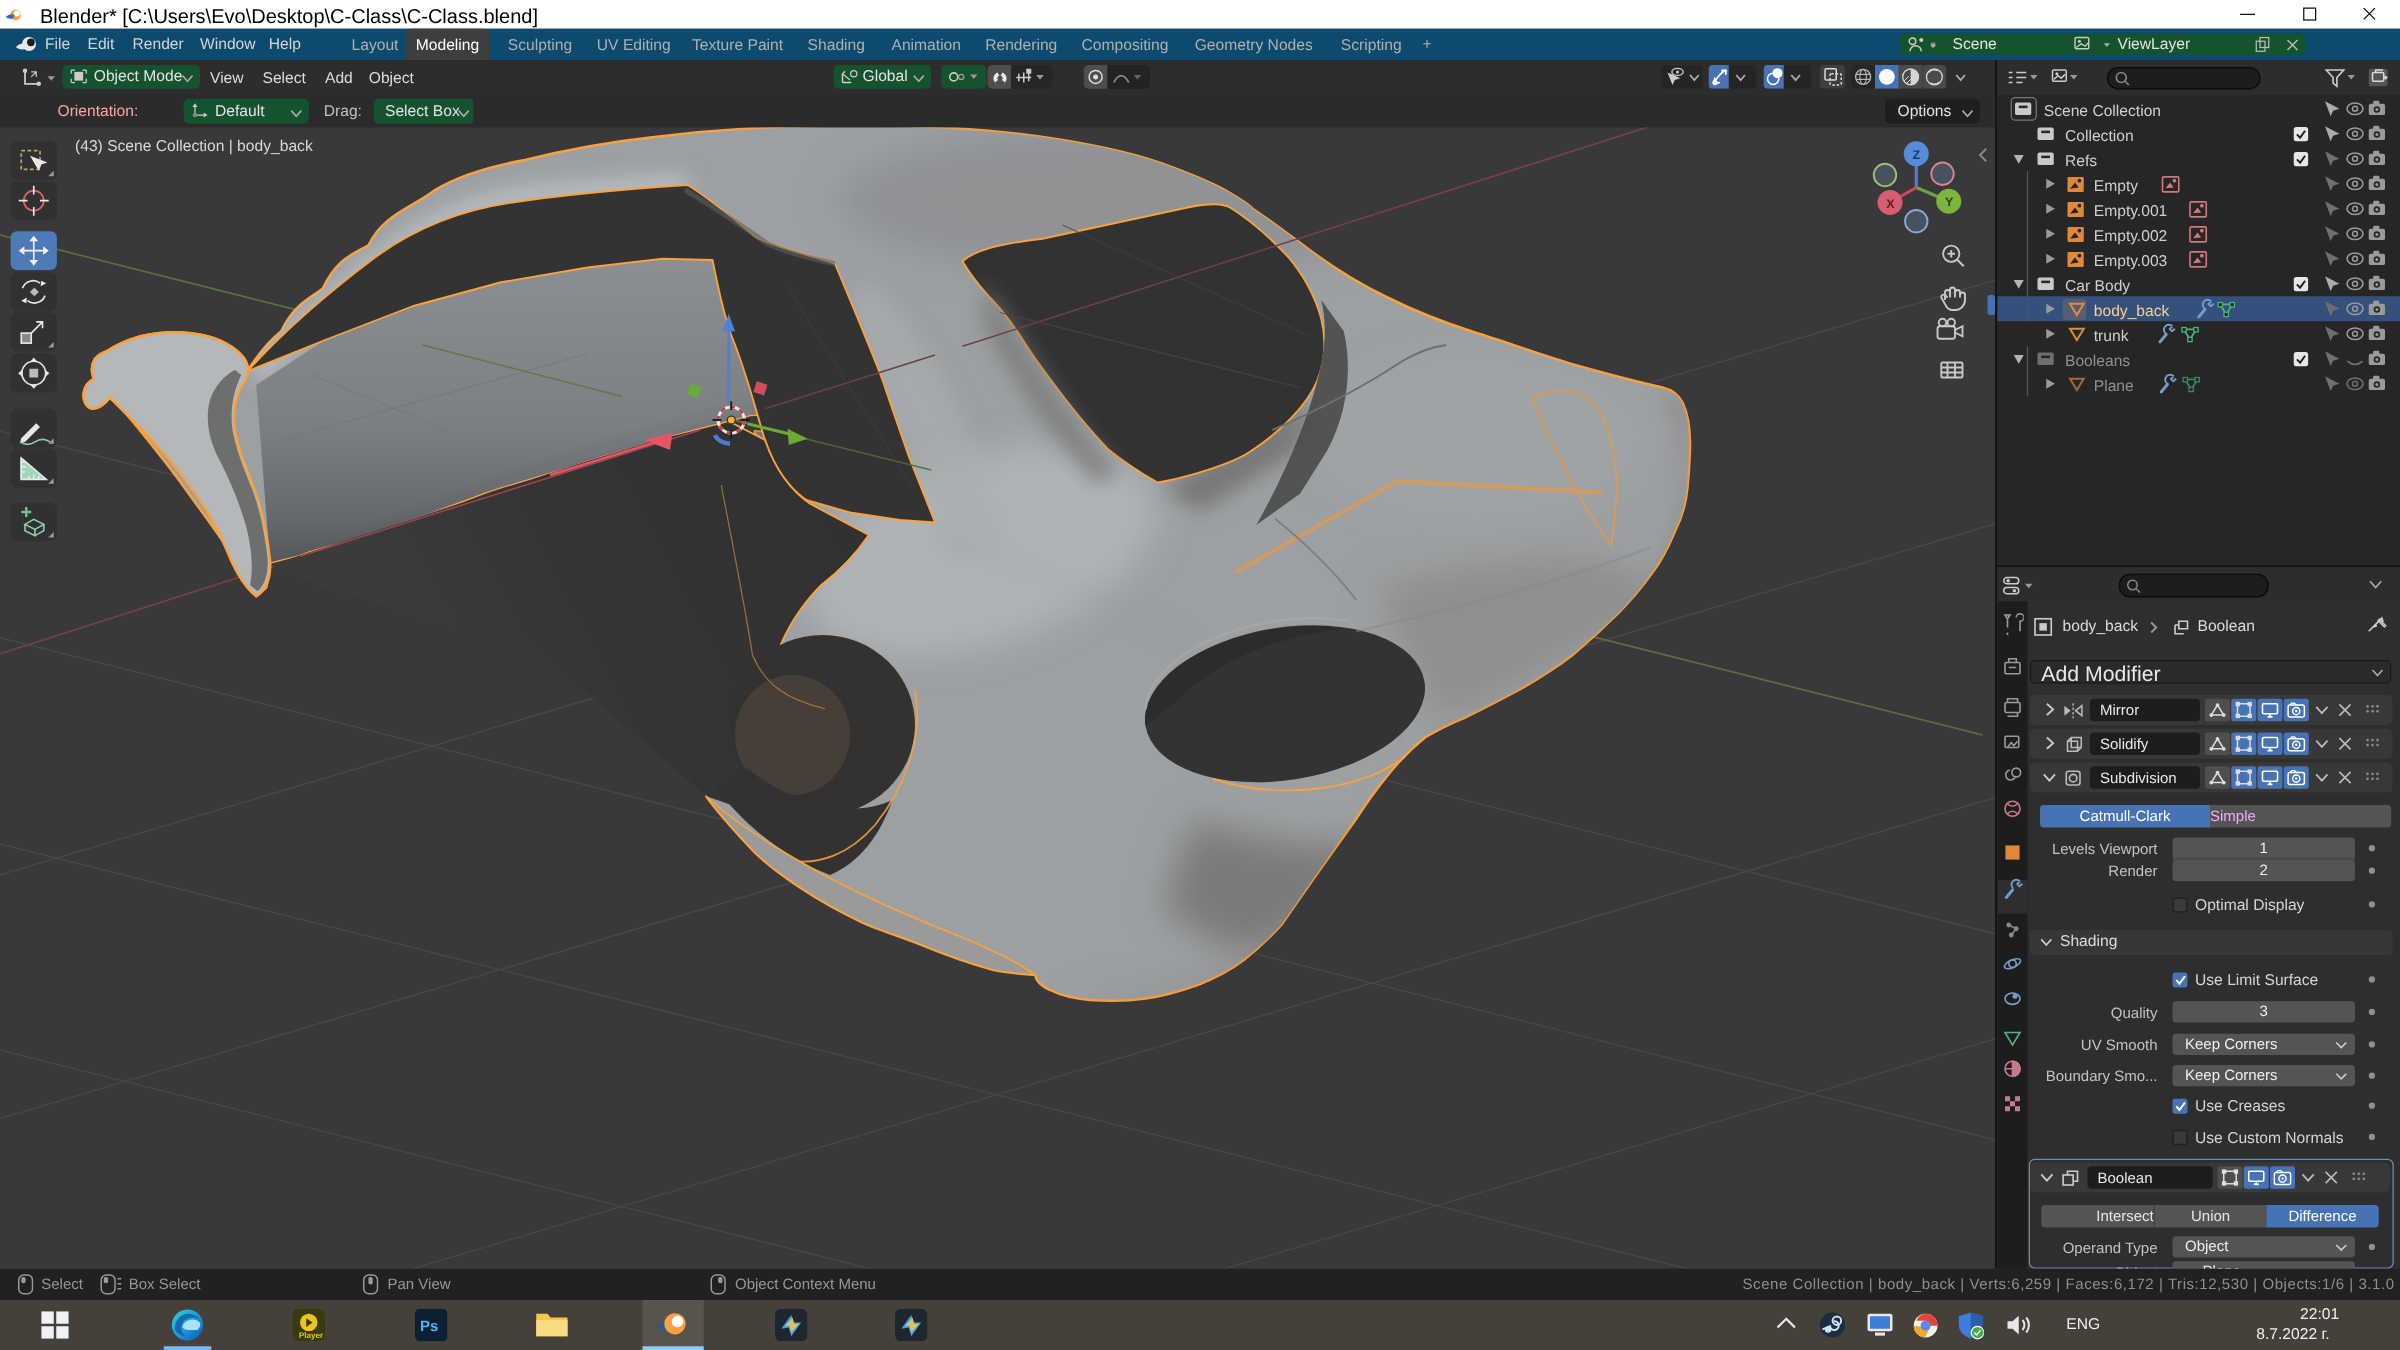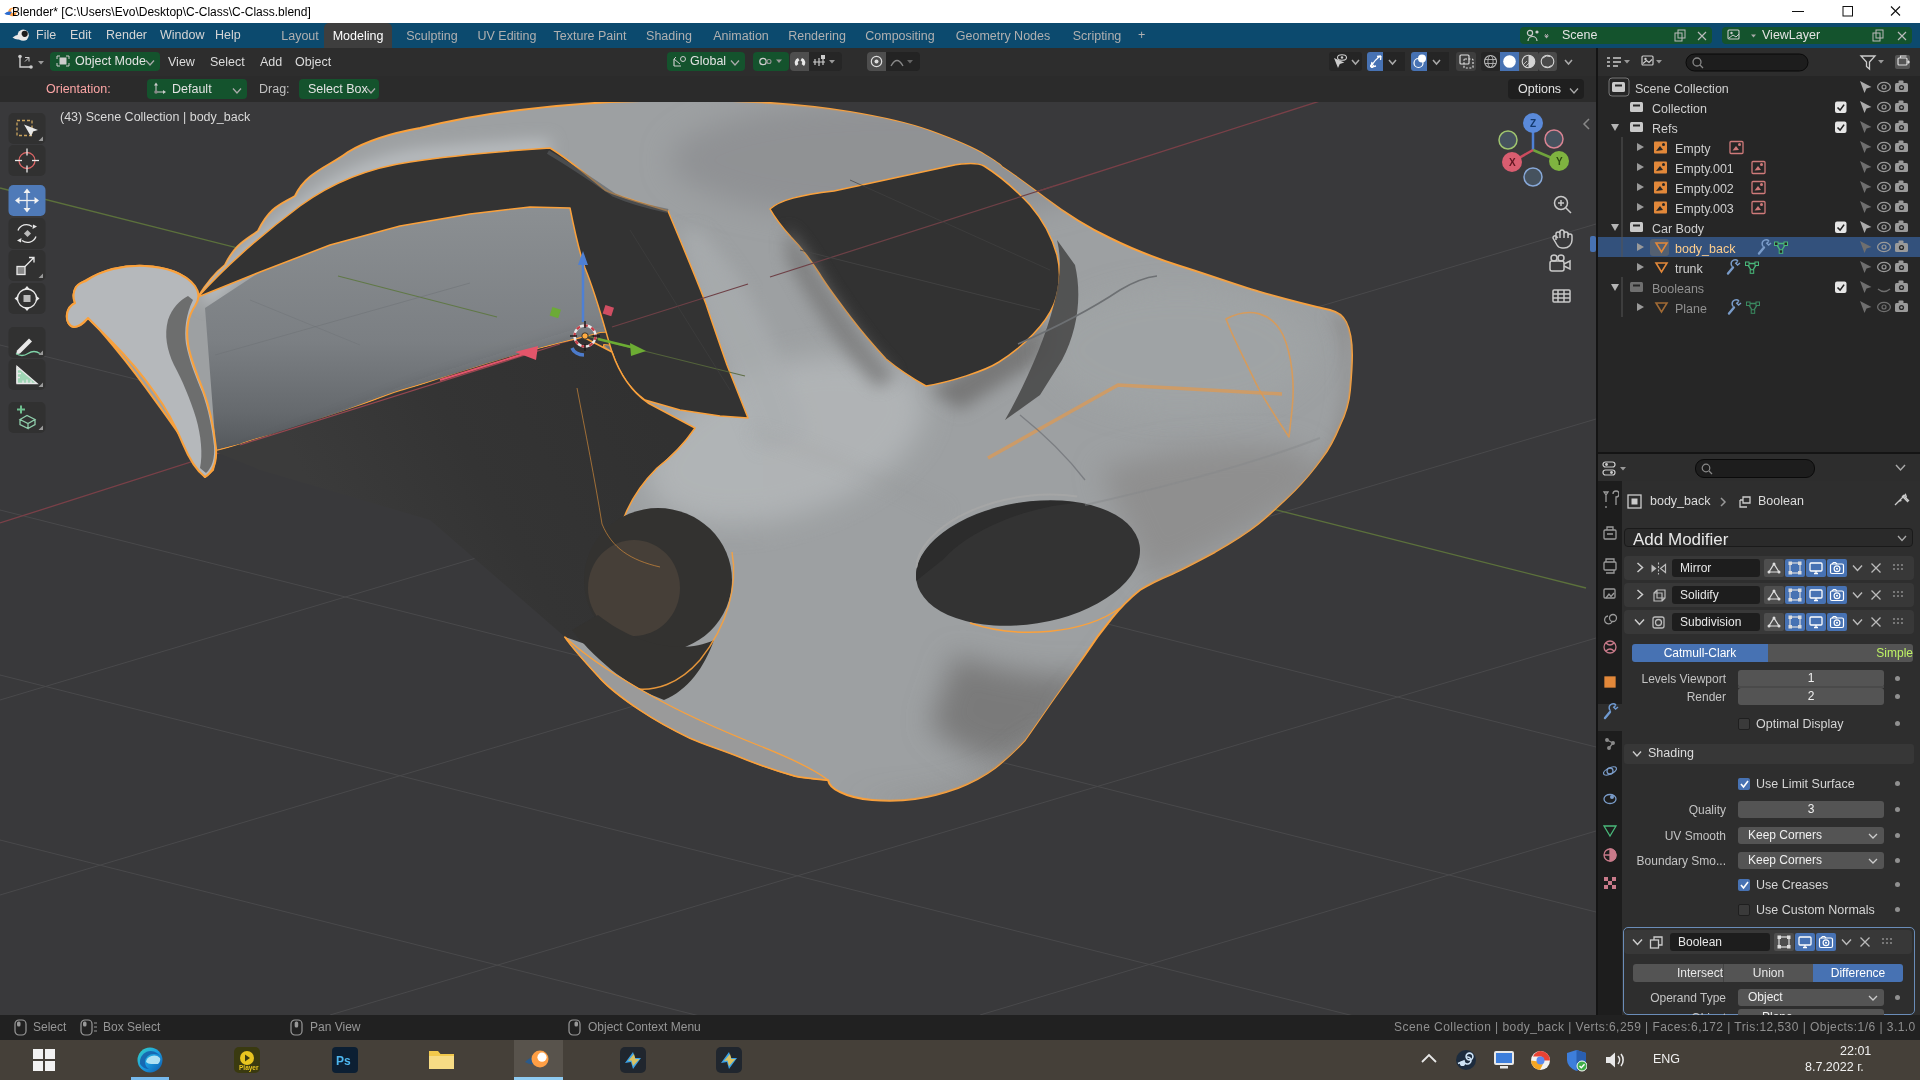--- a/index.html
+++ b/index.html
@@ -18,21 +18,21 @@
 #props{position:absolute;left:1598px;top:454px;width:322px;height:561px;background:#2e2e2e;color:#c6c6c6;font-size:12.5px;overflow:hidden}
 .orow{position:absolute;left:0;width:386px;height:20px;line-height:20px}
 </style></head>
 <body>
 <div id="titlebar">
  <svg class="abs" style="left:4px;top:5px" width="14" height="14" viewBox="0 0 17 17">
   <circle cx="10.2" cy="8.4" r="5.2" fill="#ff9f45"></circle>
       <circle cx="11.6" cy="7.1" r="2.9" fill="#fff"></circle>
   <path d="M0.5,10.5 Q5,6.3 9.5,8.6 L7.5,11.8 Q3.8,12.8 0.5,10.5Z" fill="#2a6bd0"></path>
  </svg>
- <span class="abs" style="left:12px;top:5px;font-size:12px">Blender* [C:\Users\Evo\Desktop\C-Class\C-Class.blend]</span>
+ <span class="abs" style="left:32px;top:5px;font-size:16px">Blender* [C:\Users\Evo\Desktop\C-Class\C-Class.blend]</span>
  <svg class="abs" style="left:1776px;top:0" width="144" height="23" viewBox="0 0 144 23">
   <line x1="16" y1="11.5" x2="28" y2="11.5" stroke="#111" stroke-width="1"></line>
   <rect x="67" y="6.5" width="9.5" height="9.5" fill="none" stroke="#111" stroke-width="1"></rect>
   <path d="M115,6.5 L124,15.5 M124,6.5 L115,15.5" stroke="#111" stroke-width="1.1"></path>
  </svg>
 </div>
 <div id="topbar">
  <svg class="abs" style="left:12px;top:3px" width="19" height="19" viewBox="0 0 19 19">
   <circle cx="11.2" cy="9.2" r="5.6" fill="#e8e8e8"></circle>
       <circle cx="12.7" cy="7.8" r="3.1" fill="#1c1c1c"></circle>
@@ -65,21 +65,21 @@
       <path d="M20,6 l3,3 m0,-3 l-3,3" stroke="#999" stroke-width="1"></path>
   <path d="M19,6.5 l2.5,3 l2.5,-3" fill="#aaa" stroke="none" transform="translate(0,1)"></path>
  </svg>
  <span class="abs" style="left:42px;top:1px">Scene</span>
  <svg class="abs" style="left:152px;top:2px" width="38" height="14" viewBox="0 0 38 14">
   <rect x="3" y="4" width="7" height="8" fill="none" stroke="#bbb"></rect>
       <rect x="6" y="1" width="7" height="8" fill="none" stroke="#bbb"></rect>
   <path d="M26,3 l8,8 m0,-8 l-8,8" stroke="#bbb" stroke-width="1.2"></path>
  </svg>
 </div>
-<div class="wbox" style="left:1722px;top:27px;width:190px;height:17px">
+<div class="wbox" style="left:1654px;top:27px;width:190px;height:17px">
  <svg class="abs" style="left:5px;top:1px" width="30" height="15" viewBox="0 0 30 15">
   <rect x="1" y="2" width="11" height="9" rx="1" fill="none" stroke="#ccc" stroke-width="1.1"></rect>
   <circle cx="4.5" cy="5" r="1.2" fill="#ccc"></circle>
       <path d="M2,10 l4,-3 l3,2 l3,-3" stroke="#ccc" fill="none"></path>
   <path d="M24,6.5 l2.5,3 l2.5,-3" fill="#aaa"></path>
  </svg>
  <span class="abs" style="left:40px;top:1px">ViewLayer</span>
  <svg class="abs" style="left:148px;top:2px" width="40" height="14" viewBox="0 0 40 14">
   <rect x="3" y="4" width="7" height="8" fill="none" stroke="#bbb"></rect>
       <rect x="6" y="1" width="7" height="8" fill="none" stroke="#bbb"></rect>
@@ -925,21 +925,21 @@
       <g fill="#888">
         <circle cx="2" cy="2" r="1.1"></circle>
         <circle cx="6" cy="2" r="1.1"></circle>
         <circle cx="10" cy="2" r="1.1"></circle>
         <circle cx="2" cy="6" r="1.1"></circle>
         <circle cx="6" cy="6" r="1.1"></circle>
         <circle cx="10" cy="6" r="1.1"></circle>
       </g>
     </svg>
     <div class="abs" style="left:34px;top:190px;width:136px;height:18px;background:#4772b3;border-radius:3px 0 0 3px;color:#fff;font-size:12px;text-align:center;line-height:18px">Catmull-Clark</div>
-    <div class="abs" style="left:170px;top:190px;width:145px;height:18px;background:#545454;border-radius:0 3px 3px 0;color:#bef264;font-size:12px;text-align:right;line-height:18px">Simple</div>
+    <div class="abs" style="left:170px;top:190px;width:145px;height:18px;background:#545454;border-radius:0 3px 3px 0;color:#f0abfc;font-size:12px;text-align:left;line-height:18px">Simple</div>
     <span class="plabel" style="left:0px;top:218px;width:128px">Levels Viewport</span>
     <div class="pbox" style="left:140px;top:216px;width:146px;text-align:center">1</div>
     <div class="dot" style="left:297px;top:222px"></div>
     <span class="plabel" style="left:0px;top:236px;width:128px">Render</span>
     <div class="pbox" style="left:140px;top:234px;width:146px;text-align:center">2</div>
     <div class="dot" style="left:297px;top:240px"></div>
     <div class="abs" style="left:140px;top:232px;width:146px;height:2px;background:#4a4a4a"></div>
     <div class="chk" style="left:140px;top:264px;background:#3a3a3a;border:1px solid #1f1f1f"></div>
     <span class="abs" style="left:158px;top:263px;color:#d5d5d5;font-size:12.5px">Optimal Display</span>
     <div class="dot" style="left:297px;top:267px"></div>

